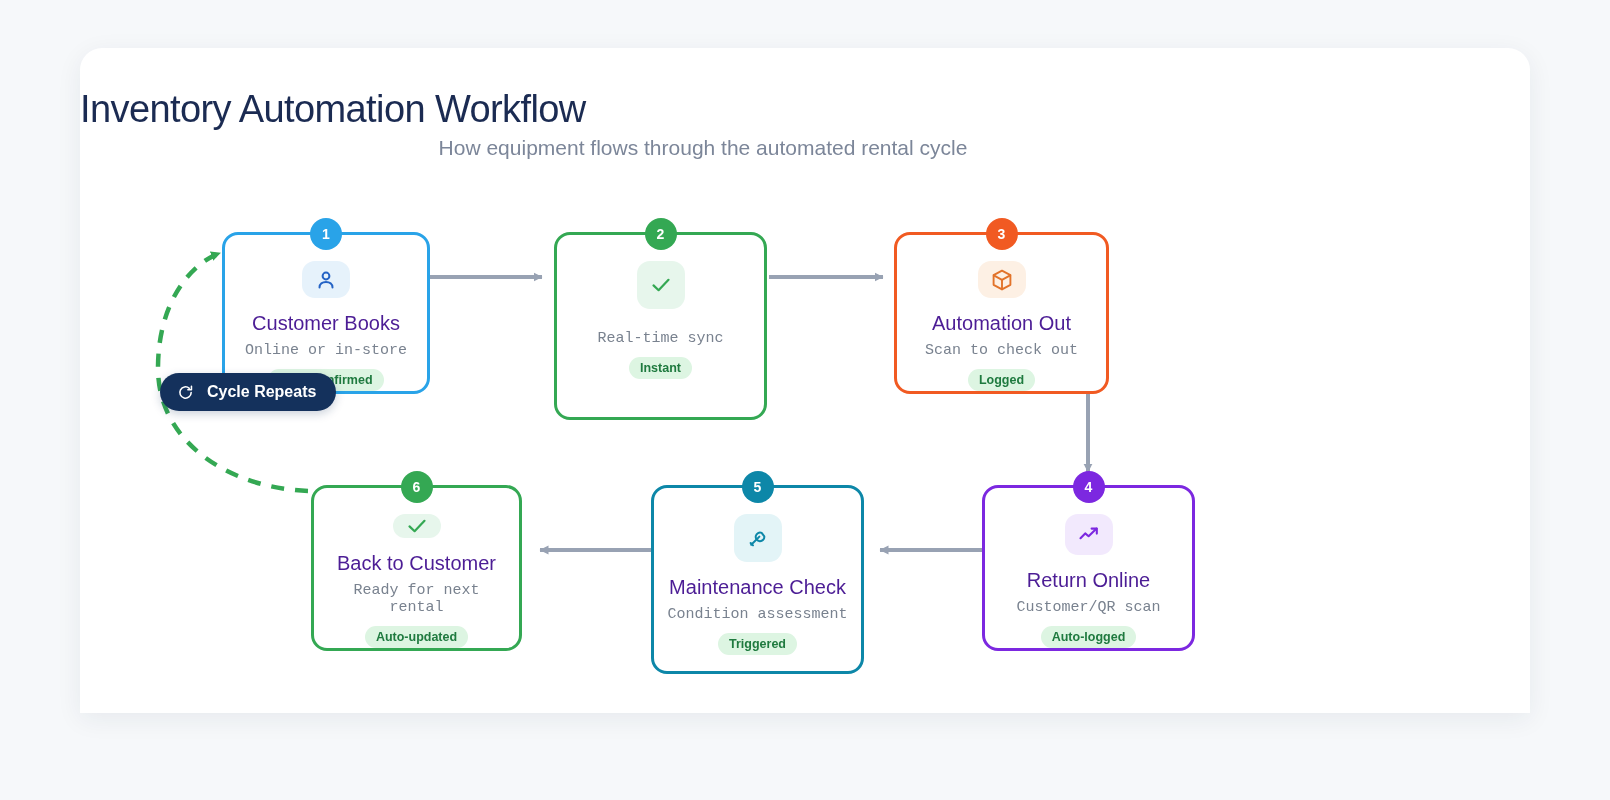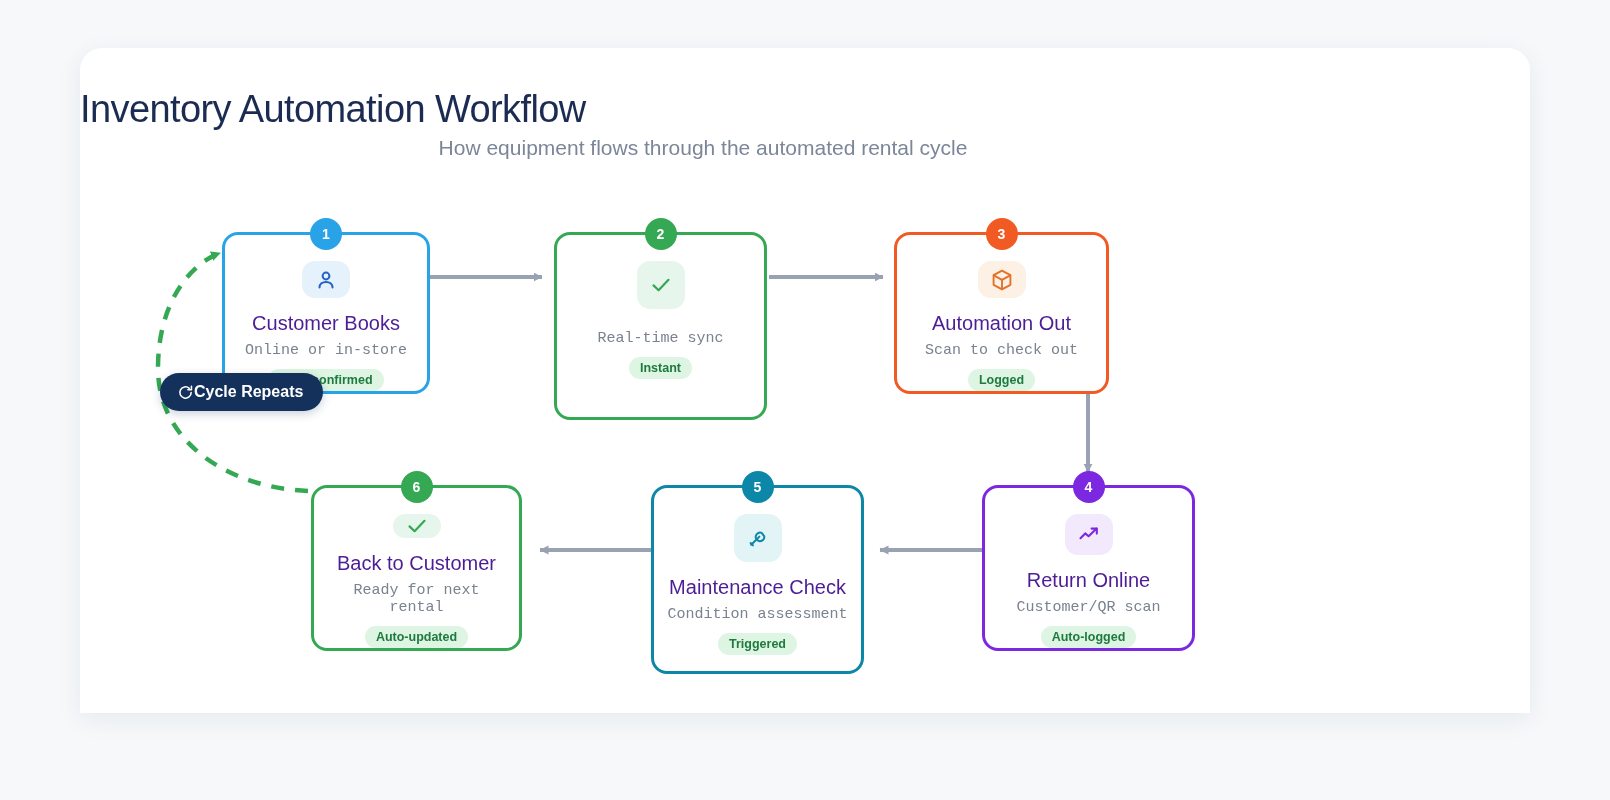--- a/index.html
+++ b/index.html
@@ -75,21 +75,21 @@
   }
 
   
   .cycle-pill {
     position: absolute;
     left: 80px; top: 325px;
     height: 38px;
     background: #14315c;
     color: #ffffff;
     border-radius: 19px;
-    display: flex; align-items: center; gap: 0;
+    display: flex; align-items: center; gap: 13px;
     padding: 0 20px 0 17px;
     font-size: 16px; font-weight: 700;
     z-index: 20;
     box-shadow: 0 3px 10px rgba(20,49,92,.22);
   }
   .cycle-pill svg { display: block; }
 </style>
 </head>
 <body>
 

